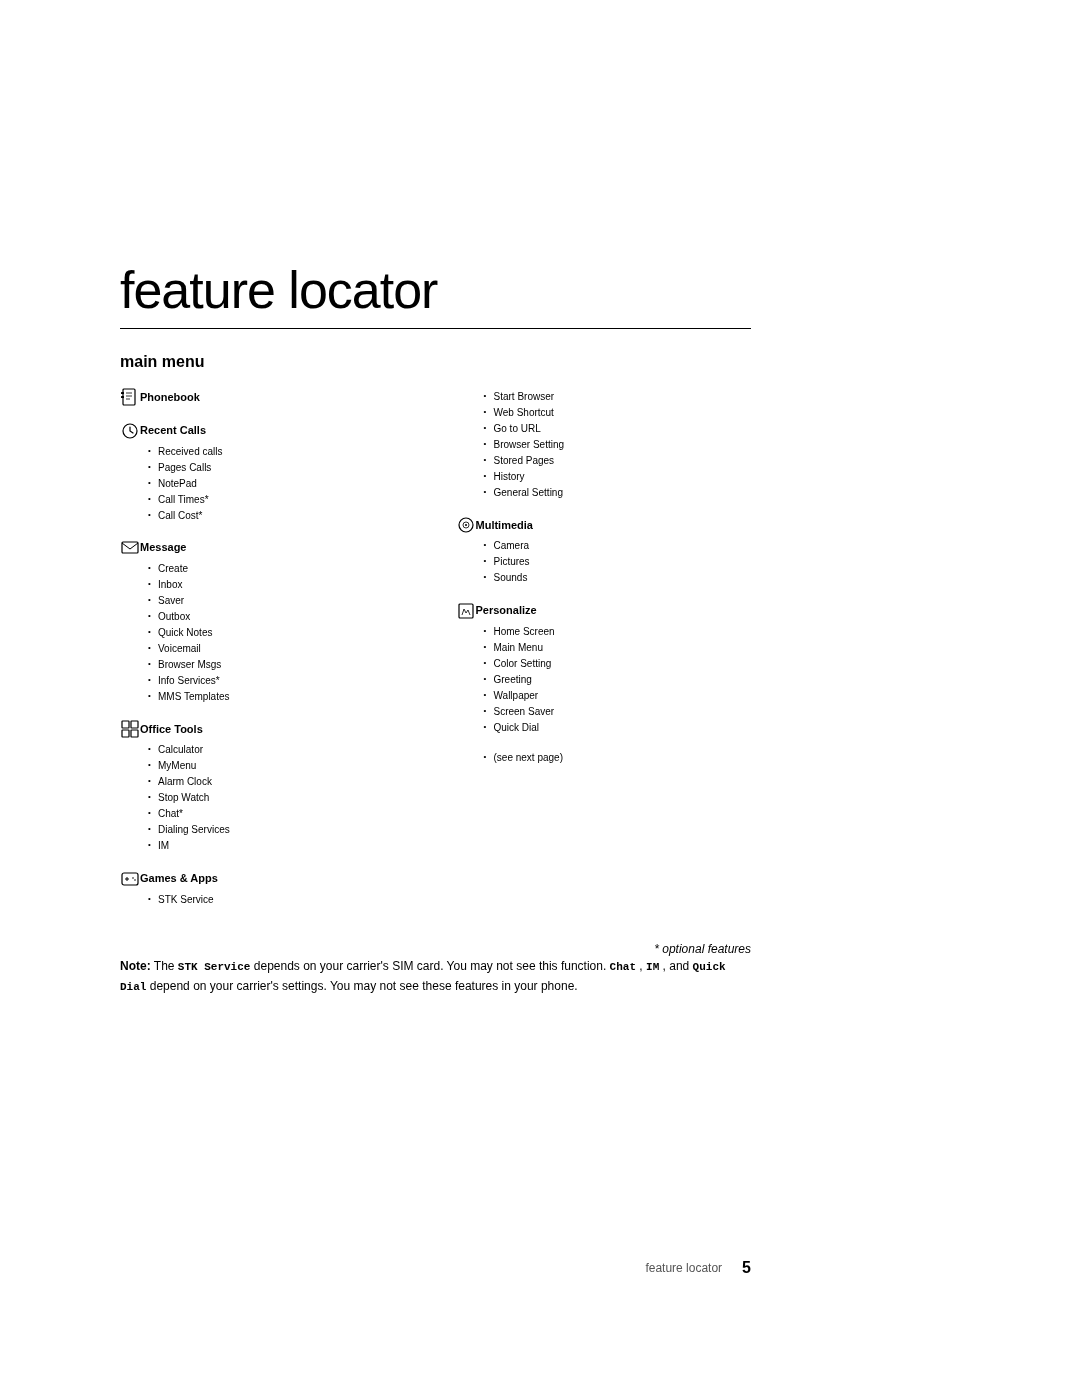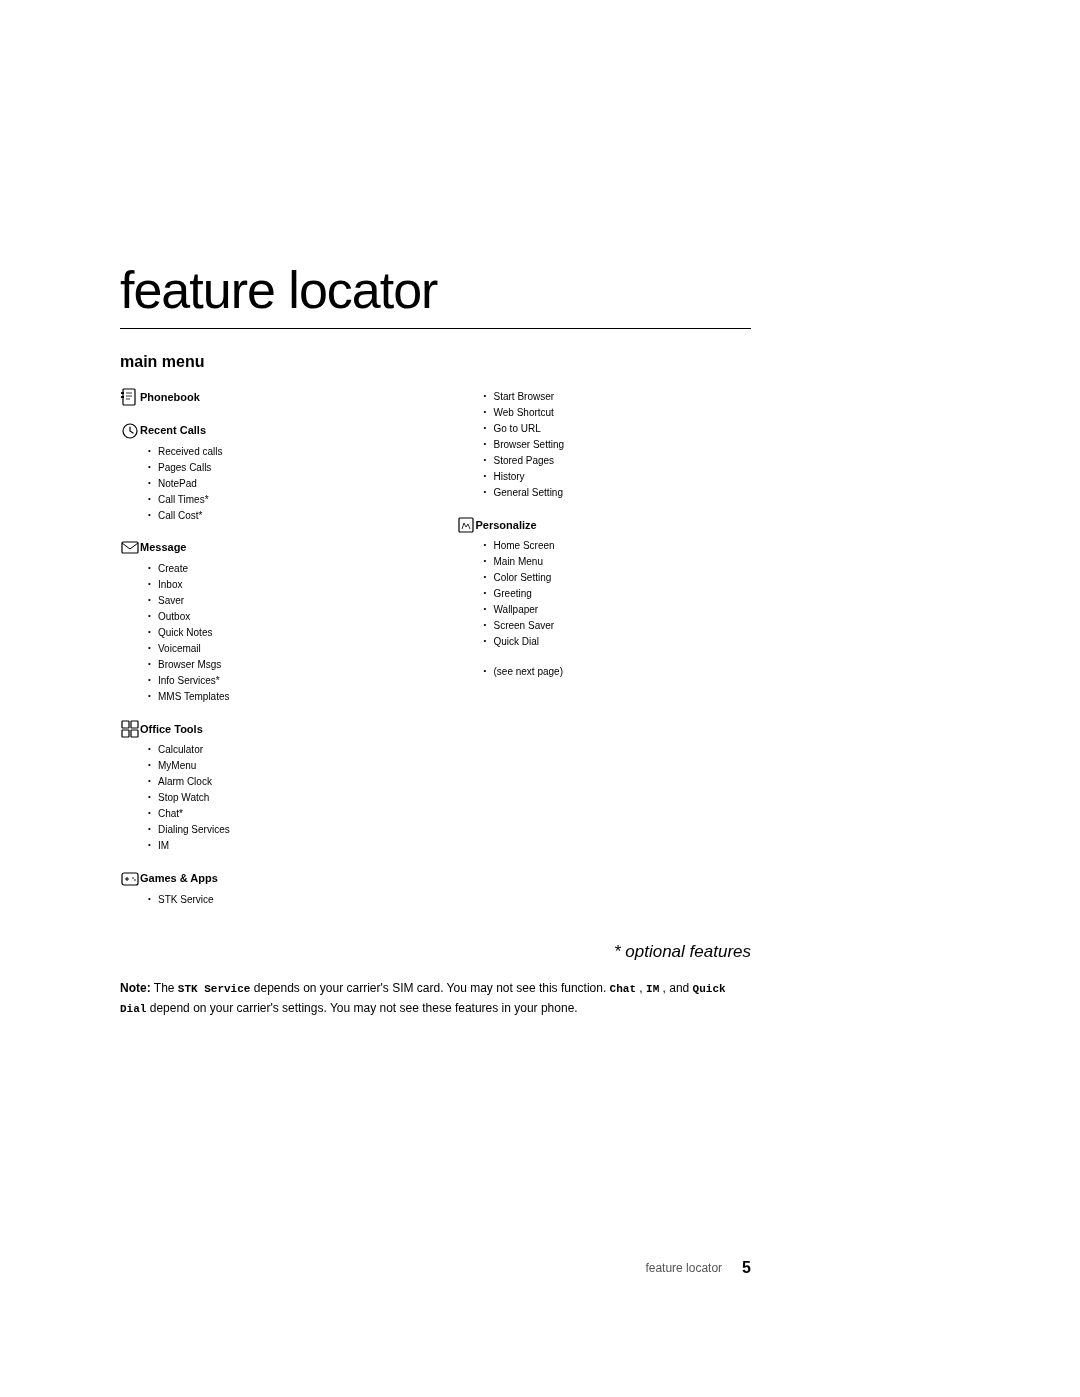--- a/index.html
+++ b/index.html
@@ -95,26 +95,26 @@
 
     .menu-items li::before {
       content: '•';
       position: absolute;
       left: 0;
       font-size: 8px;
       line-height: 1.8;
     }
 
     .optional-features {
-      font-size: 17px;
+      font-size: 12px;
       font-family: Arial, Helvetica, sans-serif;
       font-style: italic;
       text-align: right;
       margin-top: 4px;
-      margin-bottom: 16px;
+      margin-bottom: 0;
     }
 
     .note-paragraph {
       font-size: 12px;
       font-family: Arial, Helvetica, sans-serif;
       line-height: 1.7;
       margin-bottom: 20px;
       color: #000000;
     }
 
@@ -284,20 +284,37 @@
             <li>Start Browser</li>
             <li>Web Shortcut</li>
             <li>Go to URL</li>
             <li>Browser Setting</li>
             <li>Stored Pages</li>
             <li>History</li>
             <li>General Setting</li>
           </ul>
         </div>
 
+        <div class="menu-section">
+          <div class="menu-section-header">
+            <span class="menu-icon">
+              <svg class="svg-icon" viewBox="0 0 18 18" fill="none" xmlns="http://www.w3.org/2000/svg">
+                <circle cx="9" cy="9" r="7" stroke="#000" stroke-width="1.2" fill="none"></circle>
+                <circle cx="9" cy="9" r="3" stroke="#000" stroke-width="0.8" fill="none"></circle>
+                <circle cx="9" cy="9" r="1" fill="#000"></circle>
+              </svg>
+            </span>
+            <span class="menu-section-title">Multimedia</span>
+          </div>
+          <ul class="menu-items">
+            <li>Camera</li>
+            <li>Pictures</li>
+            <li>Sounds</li>
+          </ul>
+        </div>
 
         <div class="menu-section">
           <div class="menu-section-header">
             <span class="menu-icon">
               <svg class="svg-icon" viewBox="0 0 18 18" fill="none" xmlns="http://www.w3.org/2000/svg">
                 <rect x="2" y="2" width="14" height="14" rx="1" stroke="#000" stroke-width="1.2" fill="none"></rect>
                 <path d="M5 13 L7 7 L9 11 L11 8 L13 13" stroke="#000" stroke-width="0.8" fill="none"></path>
               </svg>
             </span>
             <span class="menu-section-title">Personalize</span>

